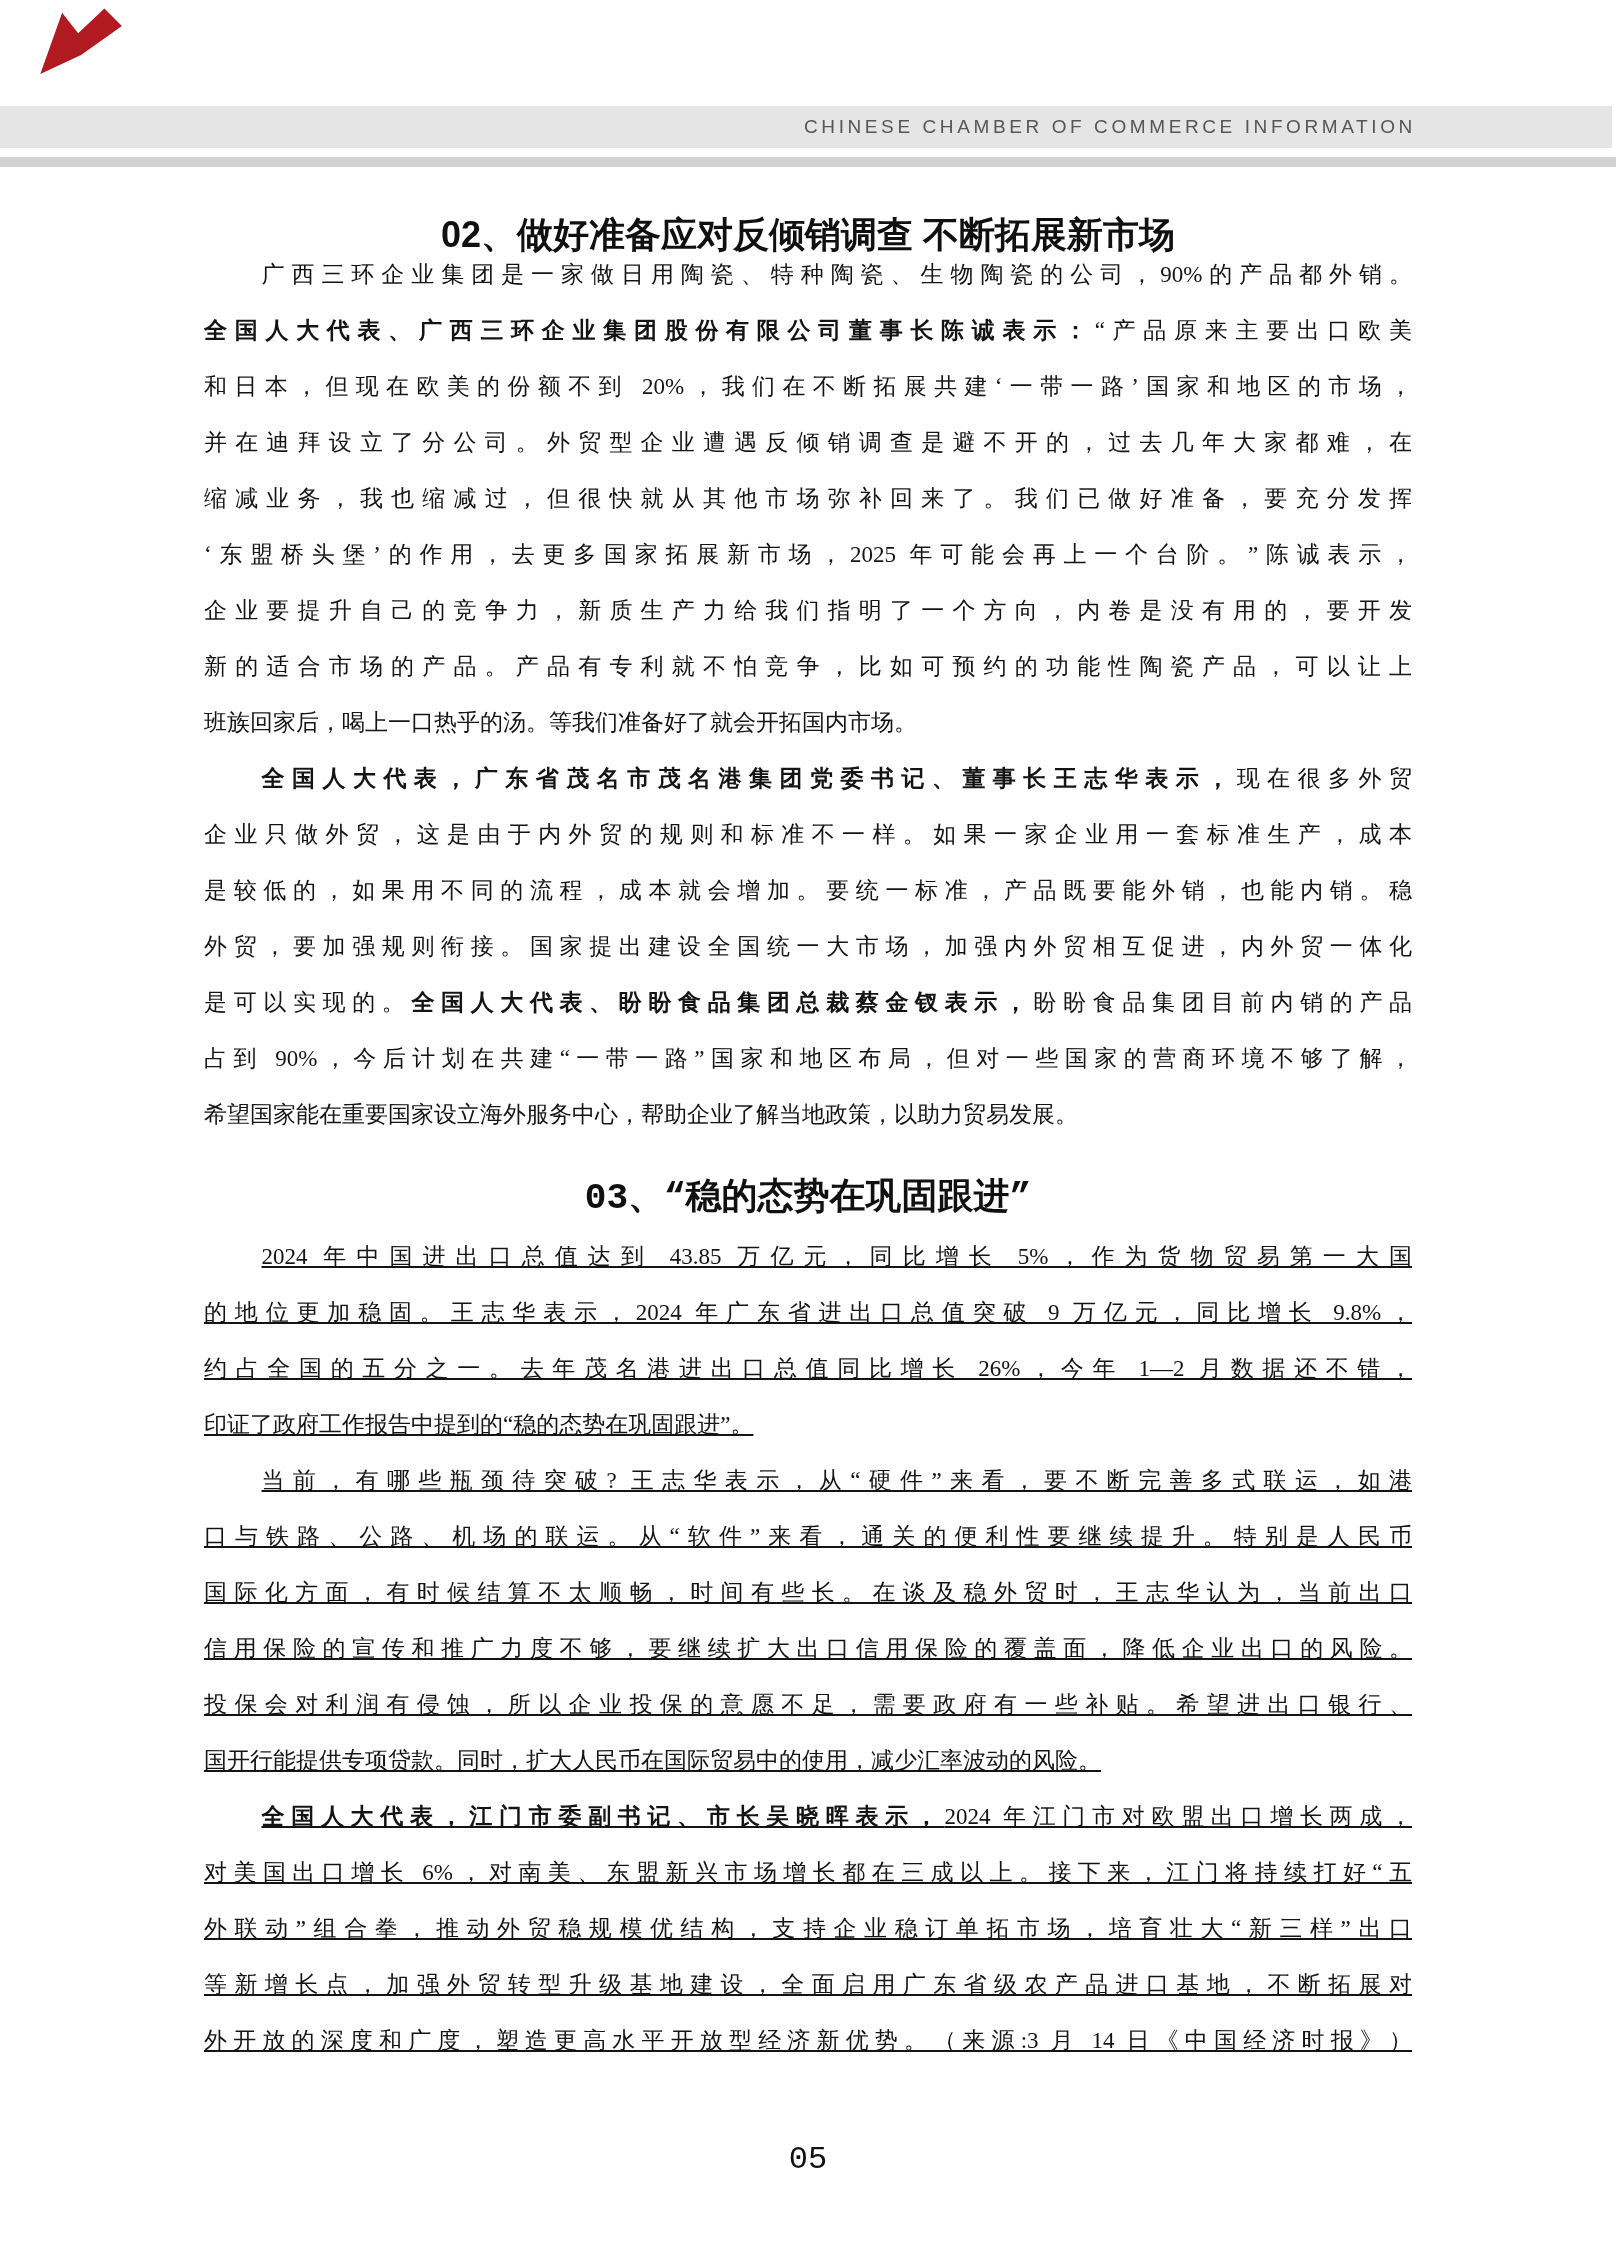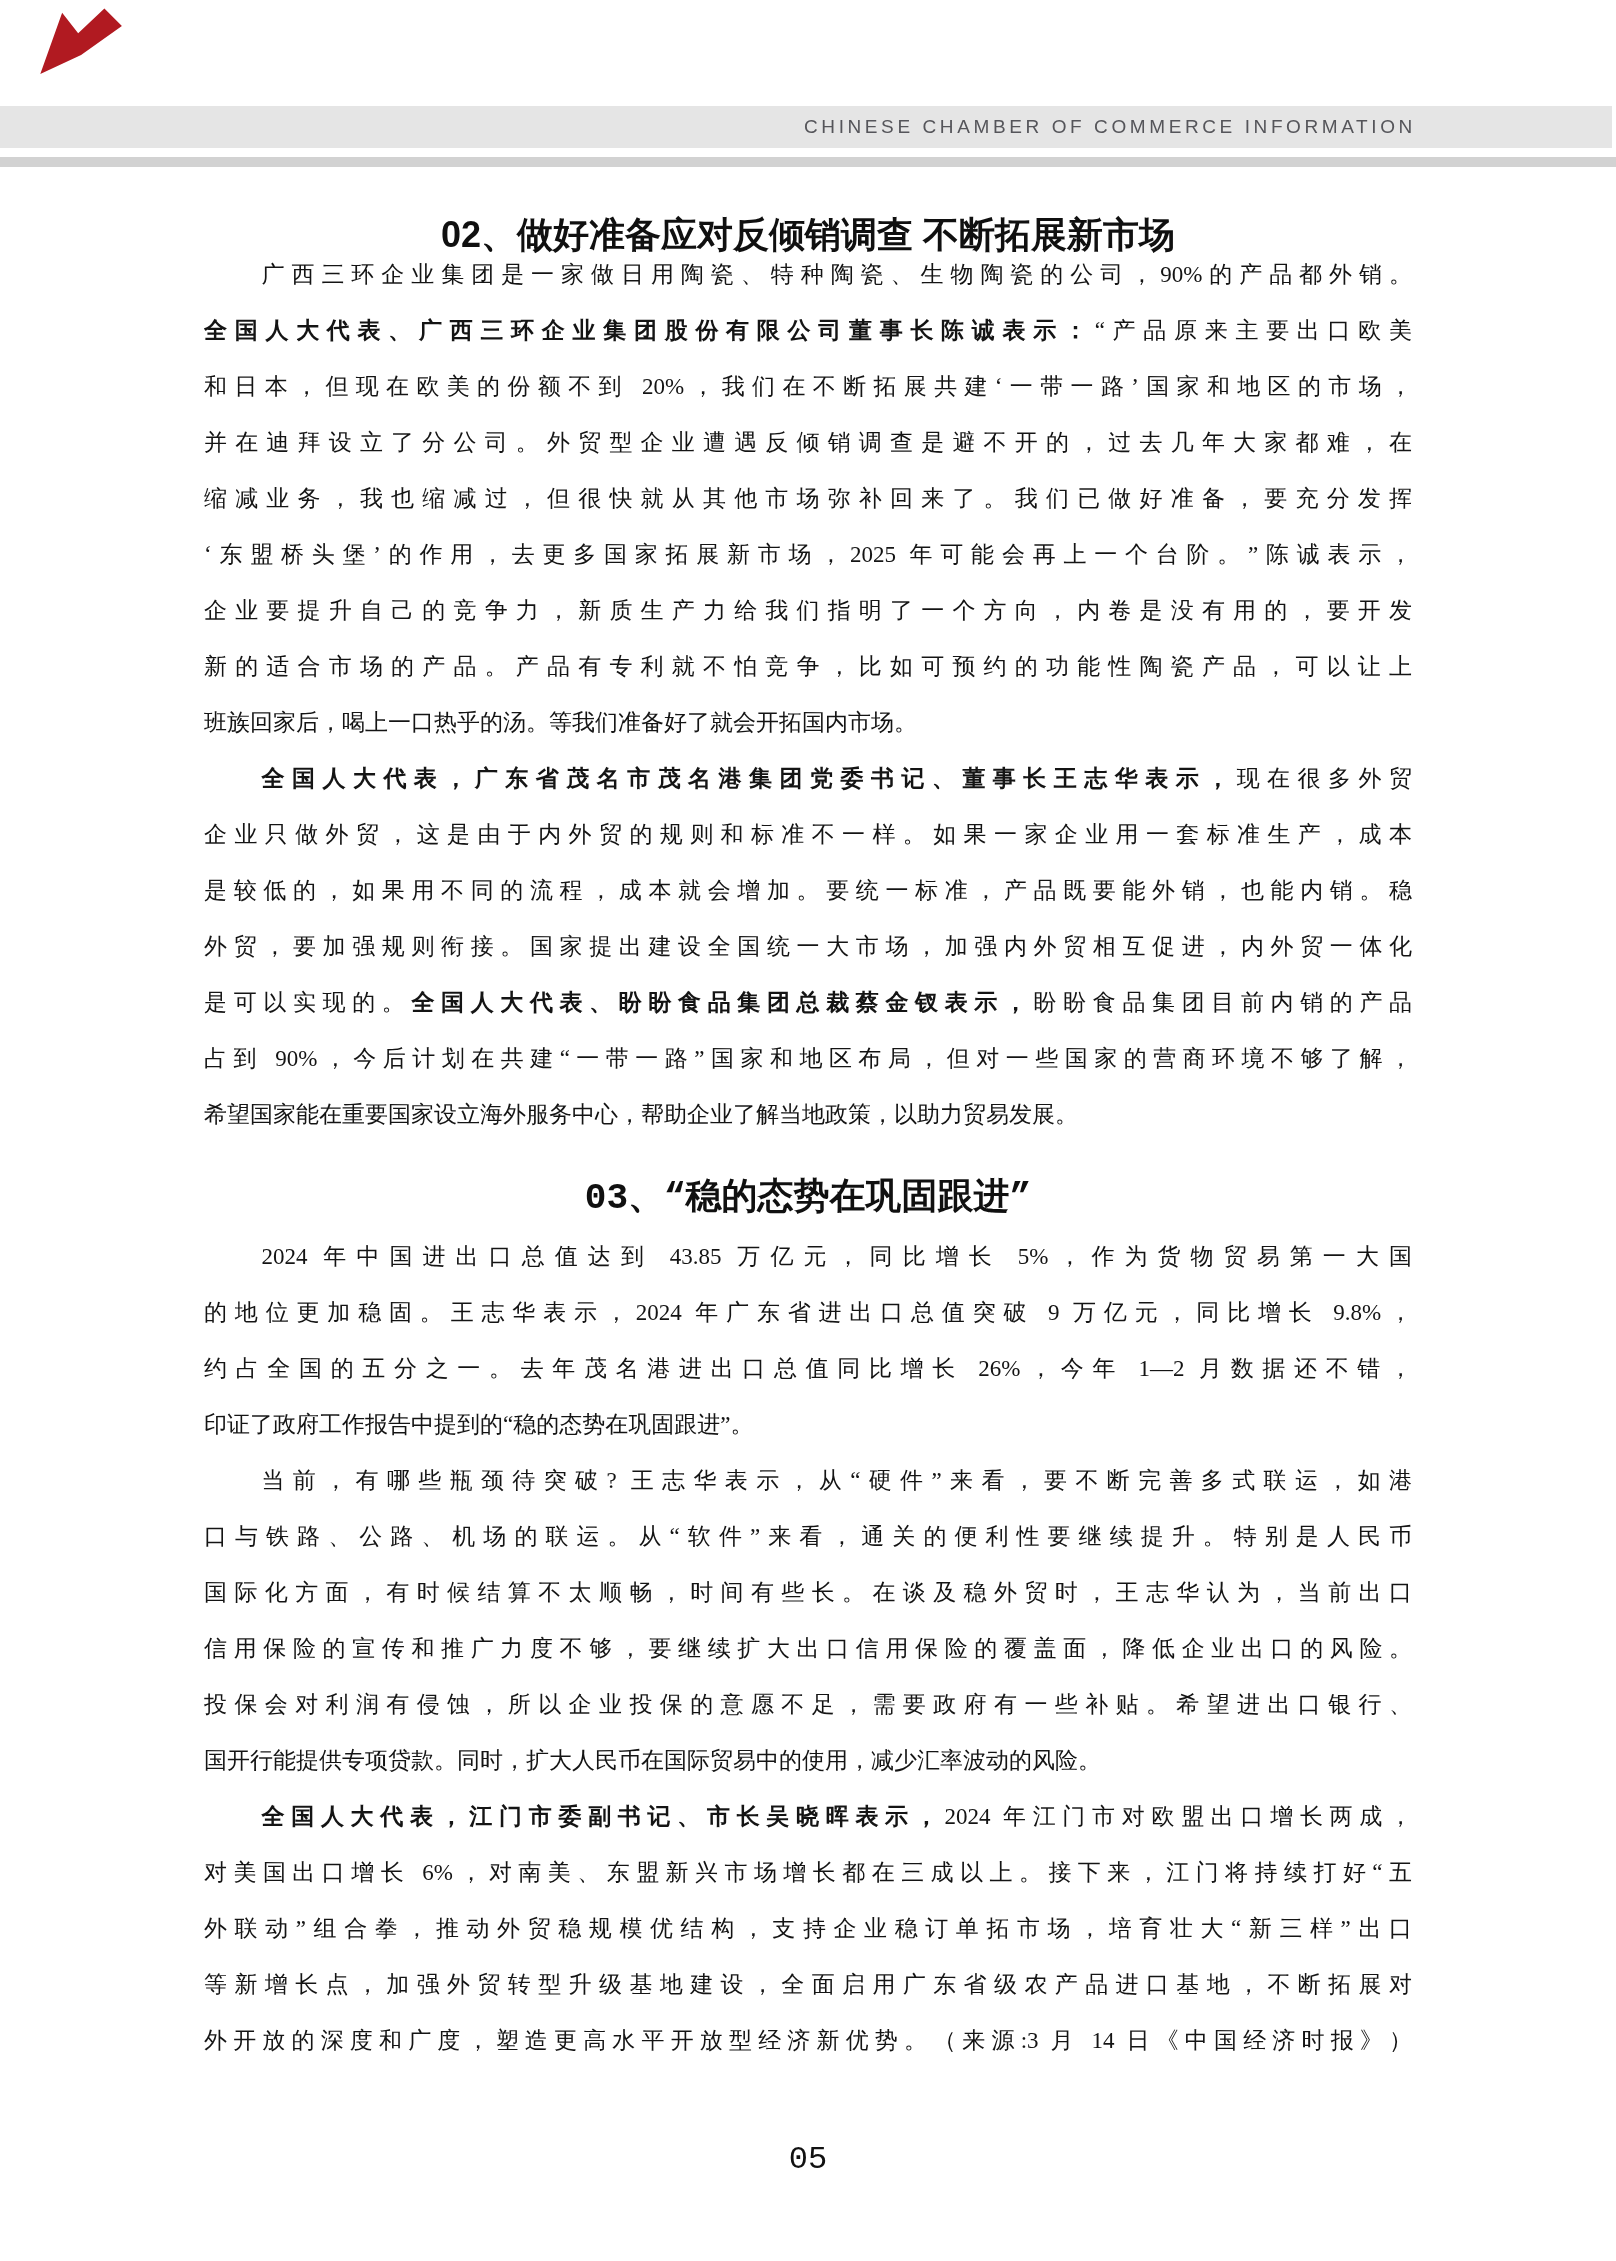--- a/index.html
+++ b/index.html
@@ -19,21 +19,21 @@
   
   .sec-title{position:absolute;left:204px;width:1208px;text-align:center;
              font-family:"Liberation Sans","DejaVu Sans",sans-serif;
              font-weight:bold;font-size:36px;color:#101010;line-height:58px;white-space:nowrap;}
   #title02{top:206px;height:58px;}
   #title03{top:1170px;height:58px;font-family:Liberation Mono, monospace;}
 
   
   .sec-body{position:absolute;left:204px;width:1208px;font-size:23px;}
   #body02{top:247px;}
-  #body03{top:1229px;}
+  #body03{top:1229px;text-decoration:underline;}
   .line{height:56px;line-height:56px;text-align:justify;text-align-last:justify;overflow:hidden;}
   .line.last{text-align-last:left;}
   .line.indent{text-indent:2.5em;}
   .b{font-weight:bold;}
 
   
   .pagenum{position:absolute;top:2138px;left:0;width:1616px;height:44px;line-height:44px;
            text-align:center;font-size:32px;color:#111111;
            font-family:Liberation Mono, monospace;}
 </style>

